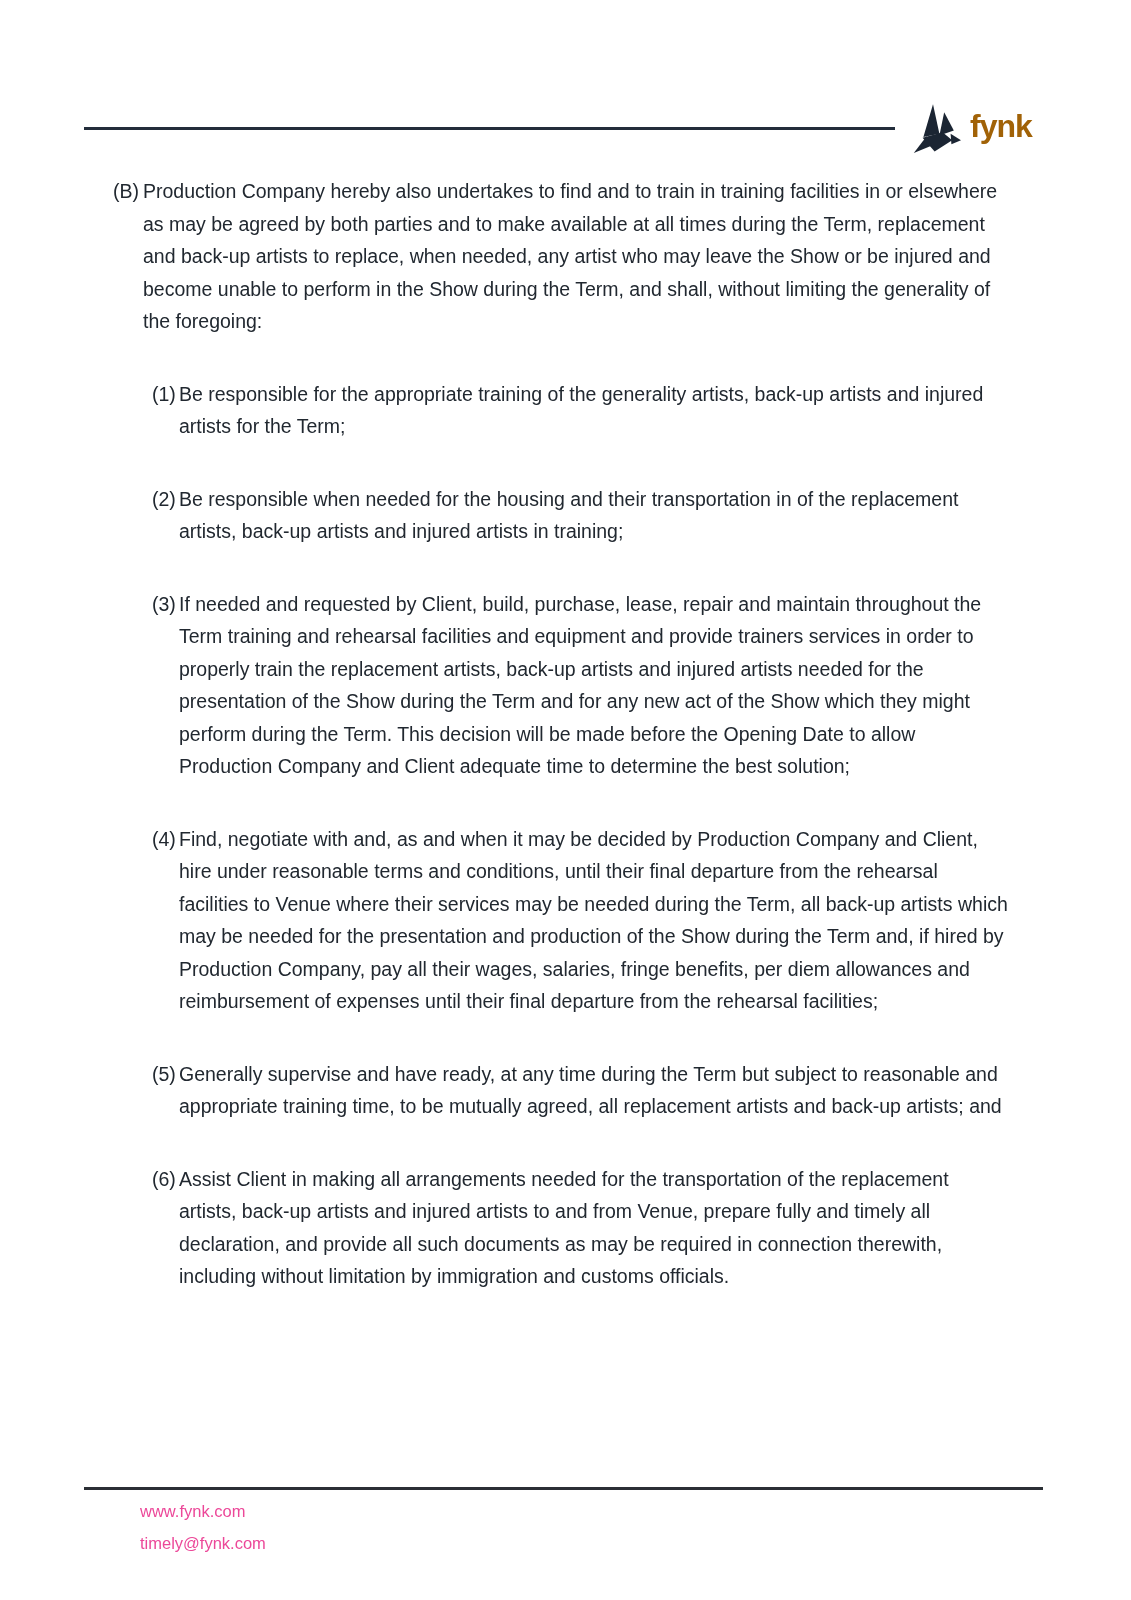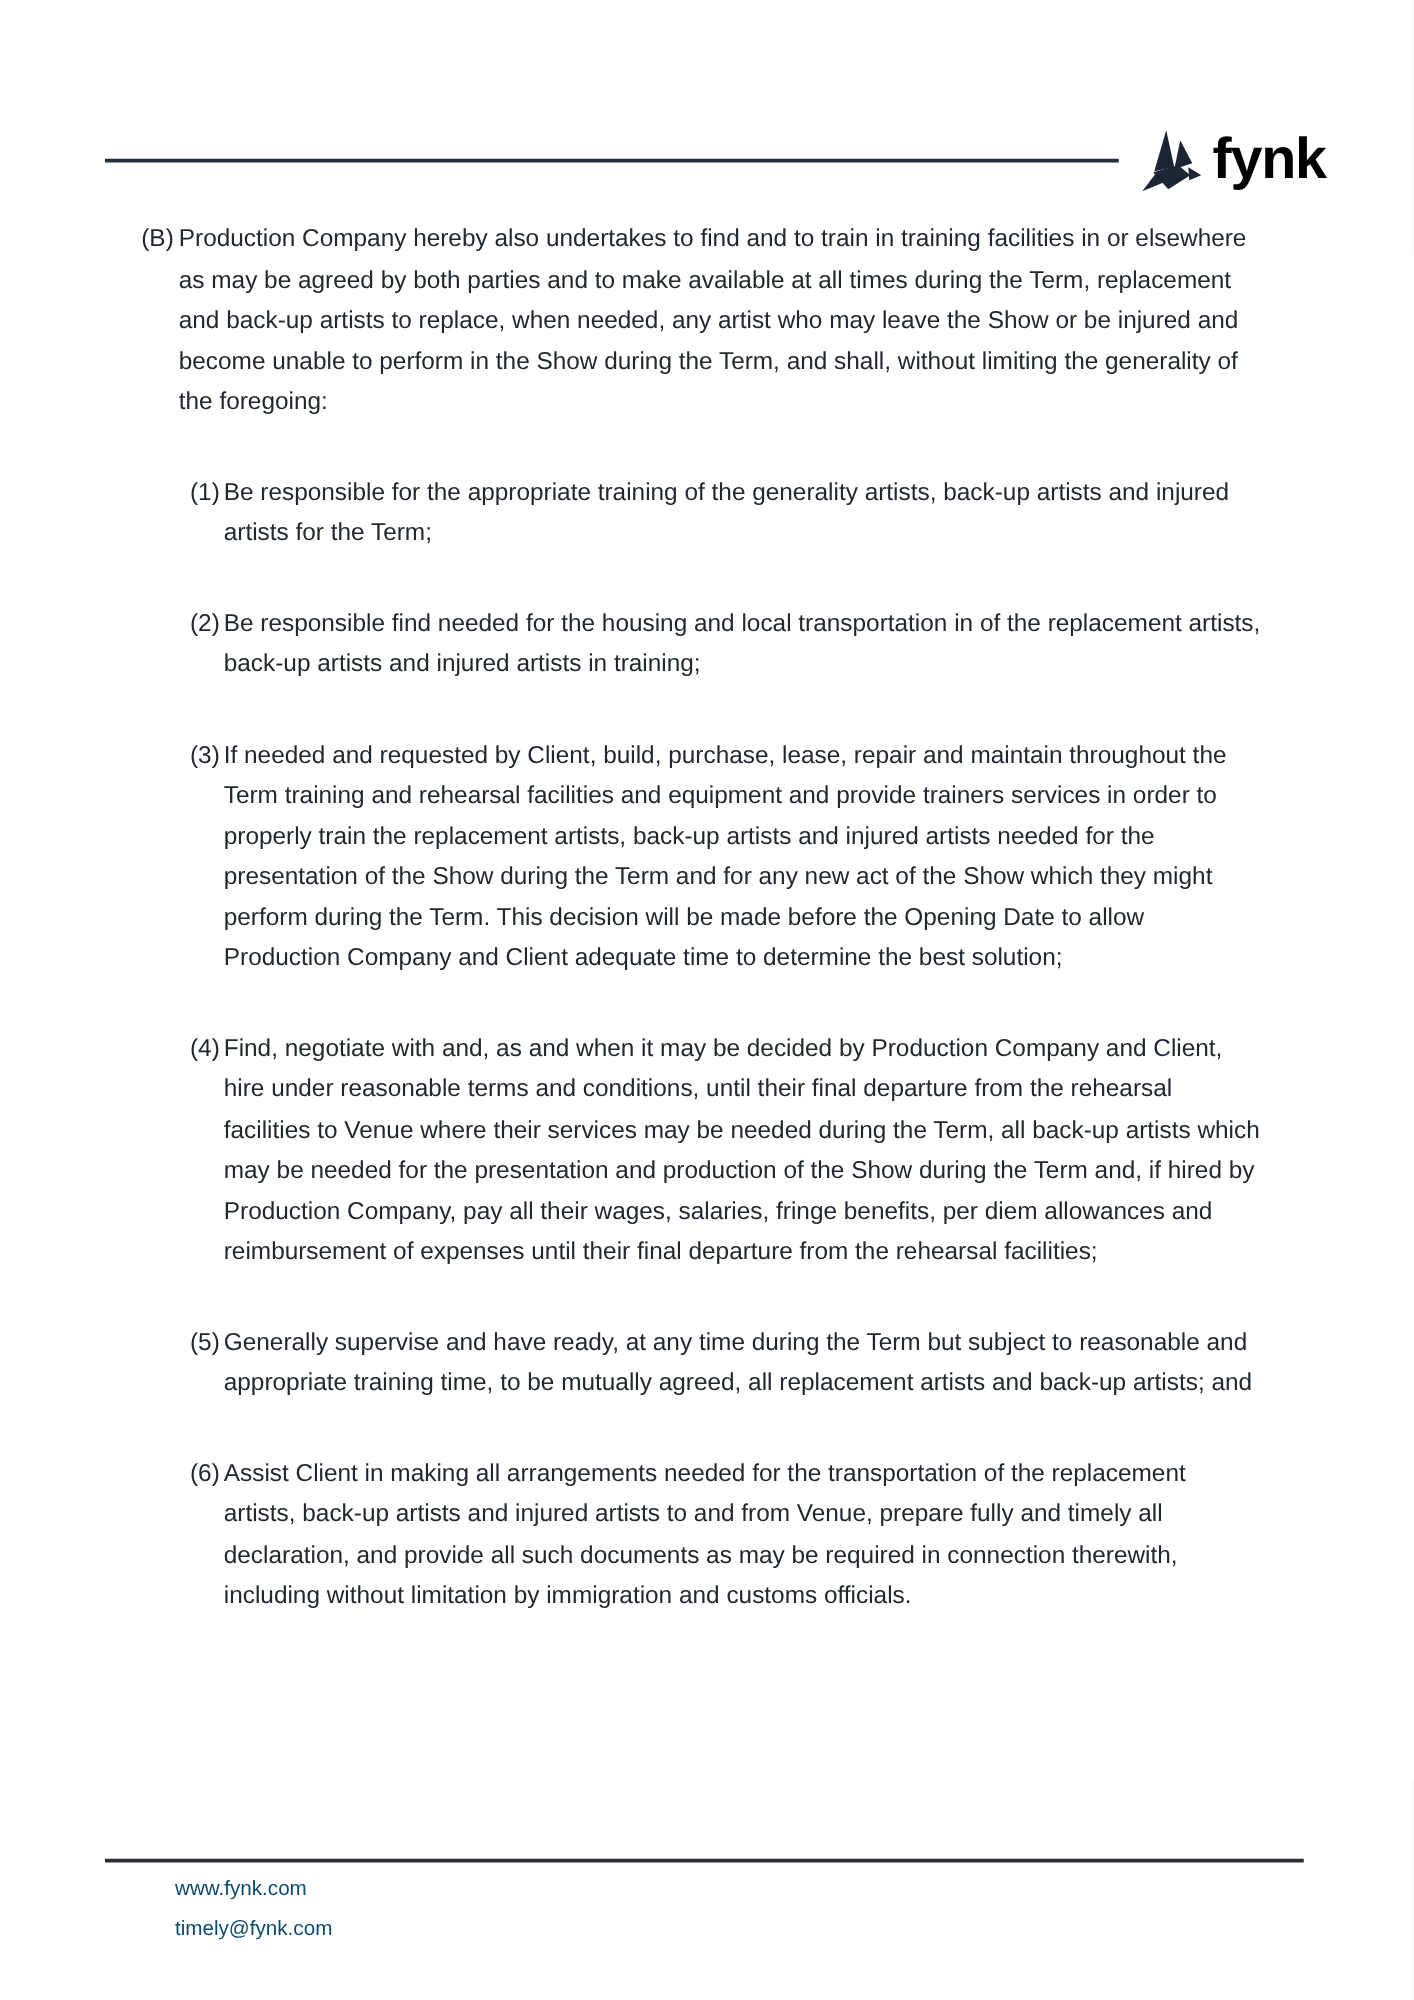--- a/index.html
+++ b/index.html
@@ -27,24 +27,24 @@
   .logo {
     position: absolute;
     left: 913px;
     top: 100px;
     display: flex;
     align-items: center;
     gap: 9px;
   }
   .logo svg { display: block; }
   .logo .wordmark {
-    font-size: 46px;
+    font-size: 32px;
     font-weight: 700;
     letter-spacing: -1px;
-    color: #000000;
+    color: #a16207;
     line-height: 1;
     padding-bottom: 6px;
   }
 
   
   .doc-body {
     position: absolute;
     left: 113px;
     top: 175px;
     width: 897px;
@@ -82,21 +82,21 @@
     width: 959px;
     height: 3px;
     background: #2b2f35;
   }
   .footer-contact {
     position: absolute;
     left: 140px;
     top: 1496px;
     font-size: 16.5px;
     line-height: 31.5px;
-    color: #0c4a6e;
+    color: #ec4899;
   }
 </style>
 </head>
 <body>
 
 <div class="page">
 
   <div class="header-rule"></div>
 
   <div class="logo">
@@ -128,21 +128,21 @@
 
     <div class="clause-items">
 
       <div class="clause-item">
         <span class="item-label">(1)</span>
         <span class="item-text">Be responsible for the appropriate training of the generality artists, back-up artists and injured artists for the Term;</span>
       </div>
 
       <div class="clause-item">
         <span class="item-label">(2)</span>
-        <span class="item-text">Be responsible find needed for the housing and local transportation in of the replacement artists, back-up artists and injured artists in training;</span>
+        <span class="item-text">Be responsible when needed for the housing and their transportation in of the replacement artists, back-up artists and injured artists in training;</span>
       </div>
 
       <div class="clause-item">
         <span class="item-label">(3)</span>
         <span class="item-text">If needed and requested by Client, build, purchase, lease, repair and maintain throughout the Term training and rehearsal facilities and equipment and provide trainers services in order to properly train the replacement artists, back-up artists and injured artists needed for the presentation of the Show during the Term and for any new act of the Show which they might perform during the Term. This decision will be made before the Opening Date to allow Production Company and Client adequate time to determine the best solution;</span>
       </div>
 
       <div class="clause-item">
         <span class="item-label">(4)</span>
         <span class="item-text">Find, negotiate with and, as and when it may be decided by Production Company and Client, hire under reasonable terms and conditions, until their final departure from the rehearsal facilities to Venue where their services may be needed during the Term, all back-up artists which may be needed for the presentation and production of the Show during the Term and, if hired by Production Company, pay all their wages, salaries, fringe benefits, per diem allowances and reimbursement of expenses until their final departure from the rehearsal facilities;</span>

